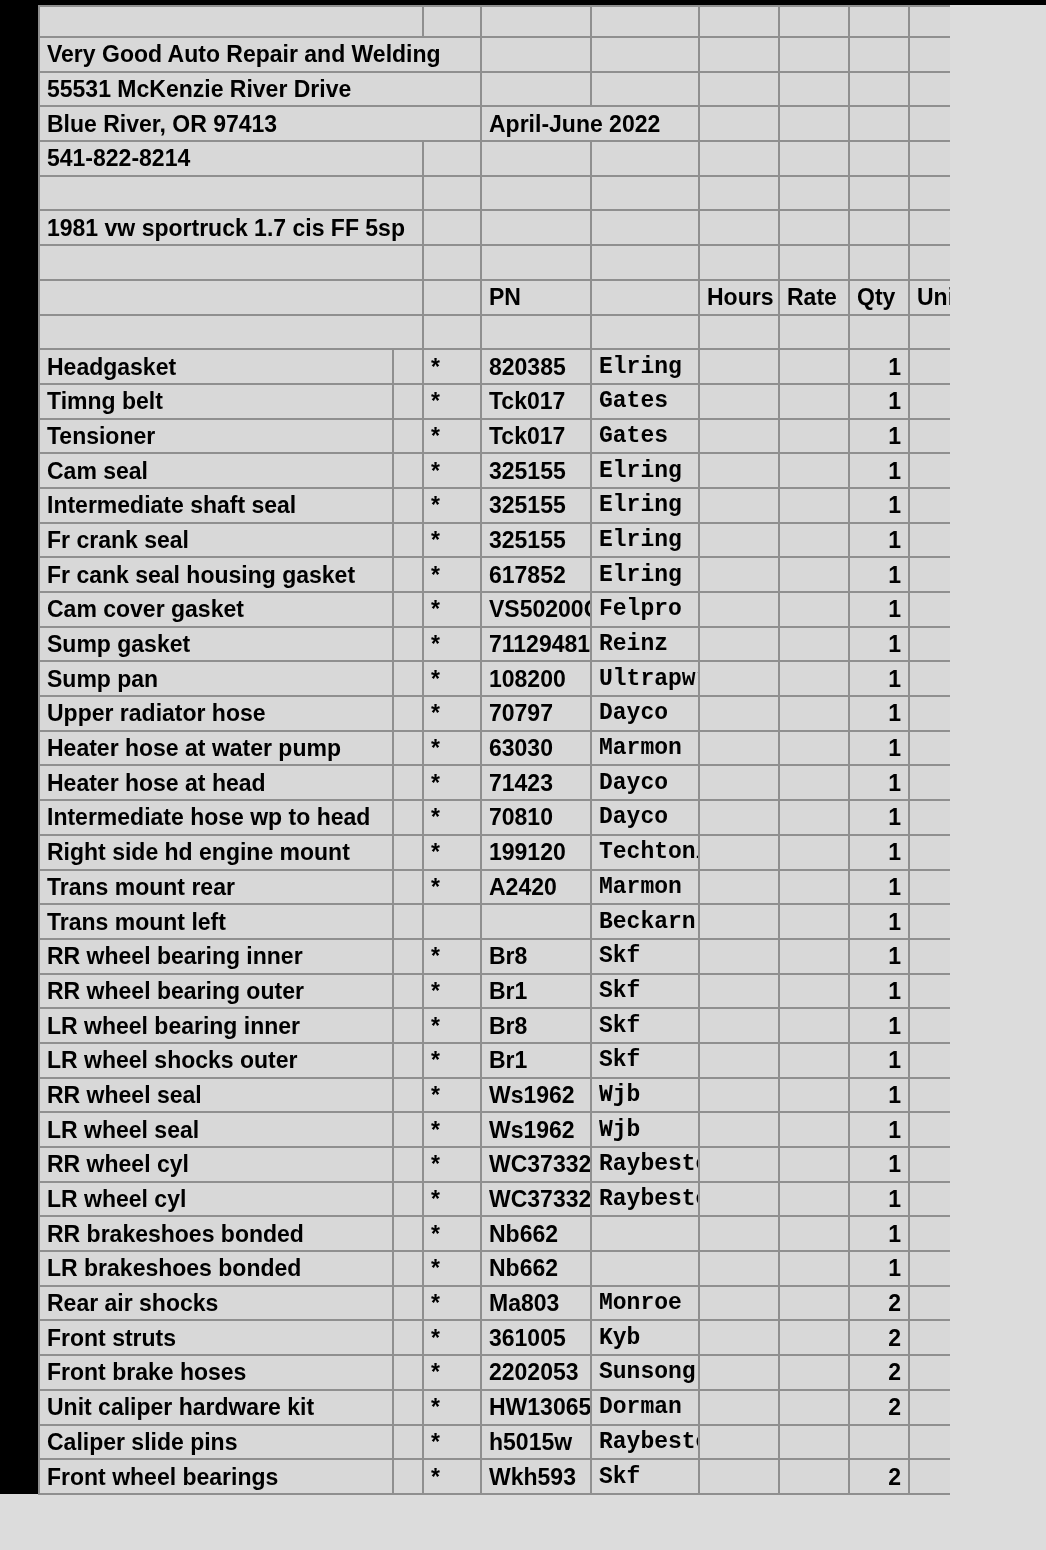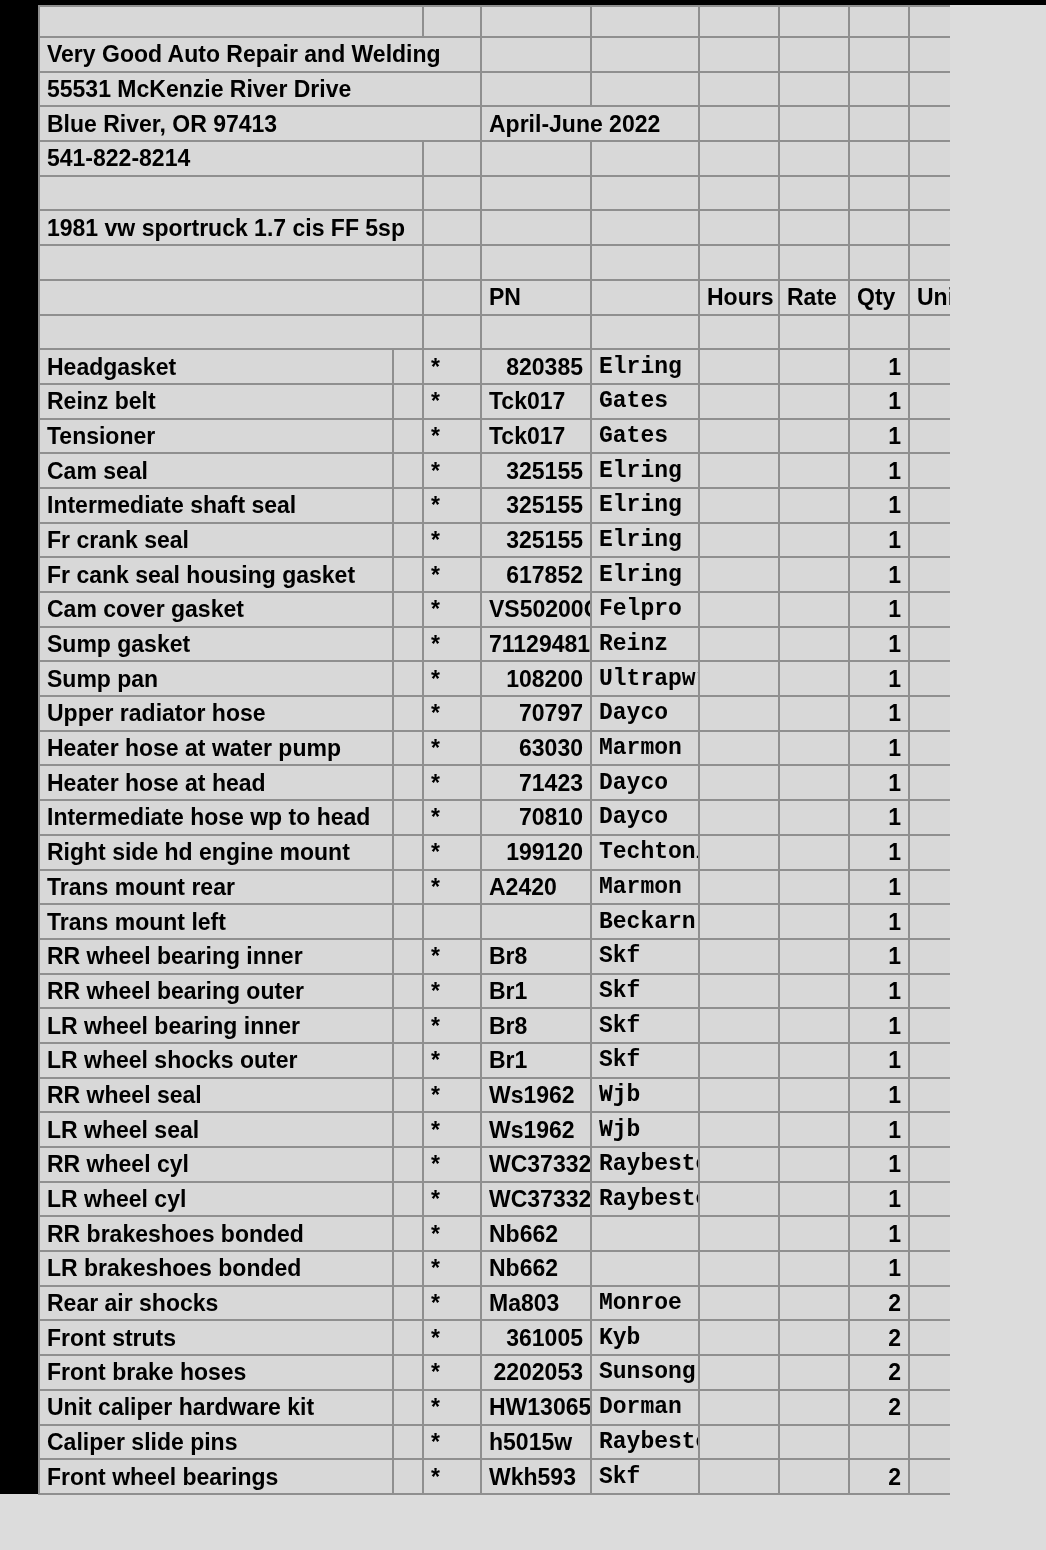--- a/index.html
+++ b/index.html
@@ -25,21 +25,21 @@
     font-weight:bold;
     font-size:23px;
     line-height:26px;
     padding:0 7px;
     overflow:hidden;
     white-space:nowrap;
     vertical-align:middle;
   }
   tr.row{height:34.7px;}
   tr.row-first{height:31px;}
-  td.pn-right{text-align:right;}
+  td.pn-right{text-align:left;}
   td.qty{text-align:right;padding-right:8px;}
   td.star{padding-left:8px;}
   td.brand{overflow:visible;font-family:Liberation Mono, monospace;}
   td.brand span{white-space:nowrap;display:inline-block;}
   td.subtot{padding-left:5px;}
 </style>
 </head>
 <body>
 
 <div class="topbar"></div>
@@ -174,21 +174,21 @@
           <td class="star">*</td>
           <td class="pn-right">820385</td>
           <td class="brand"><span>Elring</span></td>
           <td></td>
           <td></td>
           <td class="qty">1</td>
           <td></td>
           <td></td>
         </tr>
         <tr class="row">
-          <td>Reinz belt</td>
+          <td>Timng belt</td>
           <td></td>
           <td class="star">*</td>
           <td>Tck017</td>
           <td class="brand"><span>Gates</span></td>
           <td></td>
           <td></td>
           <td class="qty">1</td>
           <td></td>
           <td></td>
         </tr>

